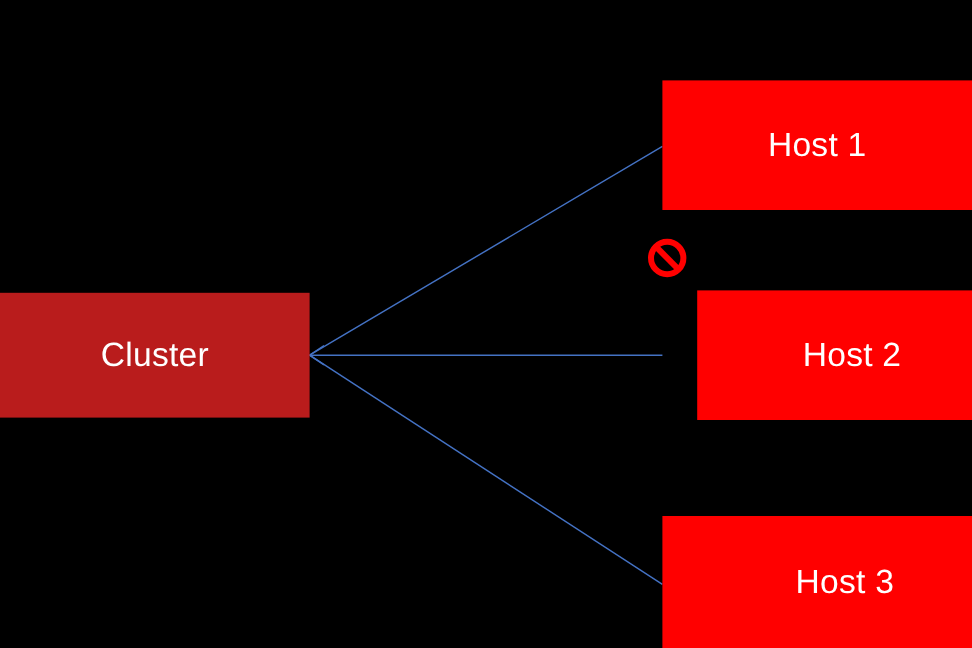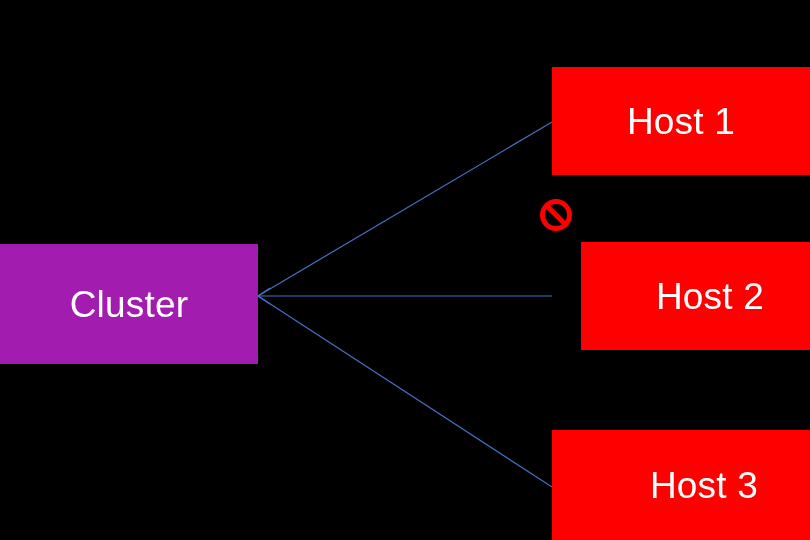--- a/index.html
+++ b/index.html
@@ -14,37 +14,37 @@
     background: #000000;
     overflow: hidden;
     font-family: "Liberation Sans", sans-serif;
   }
   .node {
     position: absolute;
     display: flex;
     align-items: center;
     justify-content: center;
     color: #FFFFFF;
-    font-size: 37px;
+    font-size: 28px;
     font-weight: 400;
     letter-spacing: 0.2px;
     line-height: 1;
     box-sizing: border-box;
     user-select: none;
   }
   .node-label {
     display: block;
     white-space: nowrap;
   }
   #cluster-node {
     left: 0px;
     top: 244px;
     width: 258px;
-    height: 120px;
-    background: #a21caf;
+    height: 104px;
+    background: #b91c1c;
   }
   #host1-node {
     left: 552px;
     top: 67px;
     width: 258px;
     height: 108px;
     background: #FF0000;
   }
   #host2-node {
     left: 581px;

